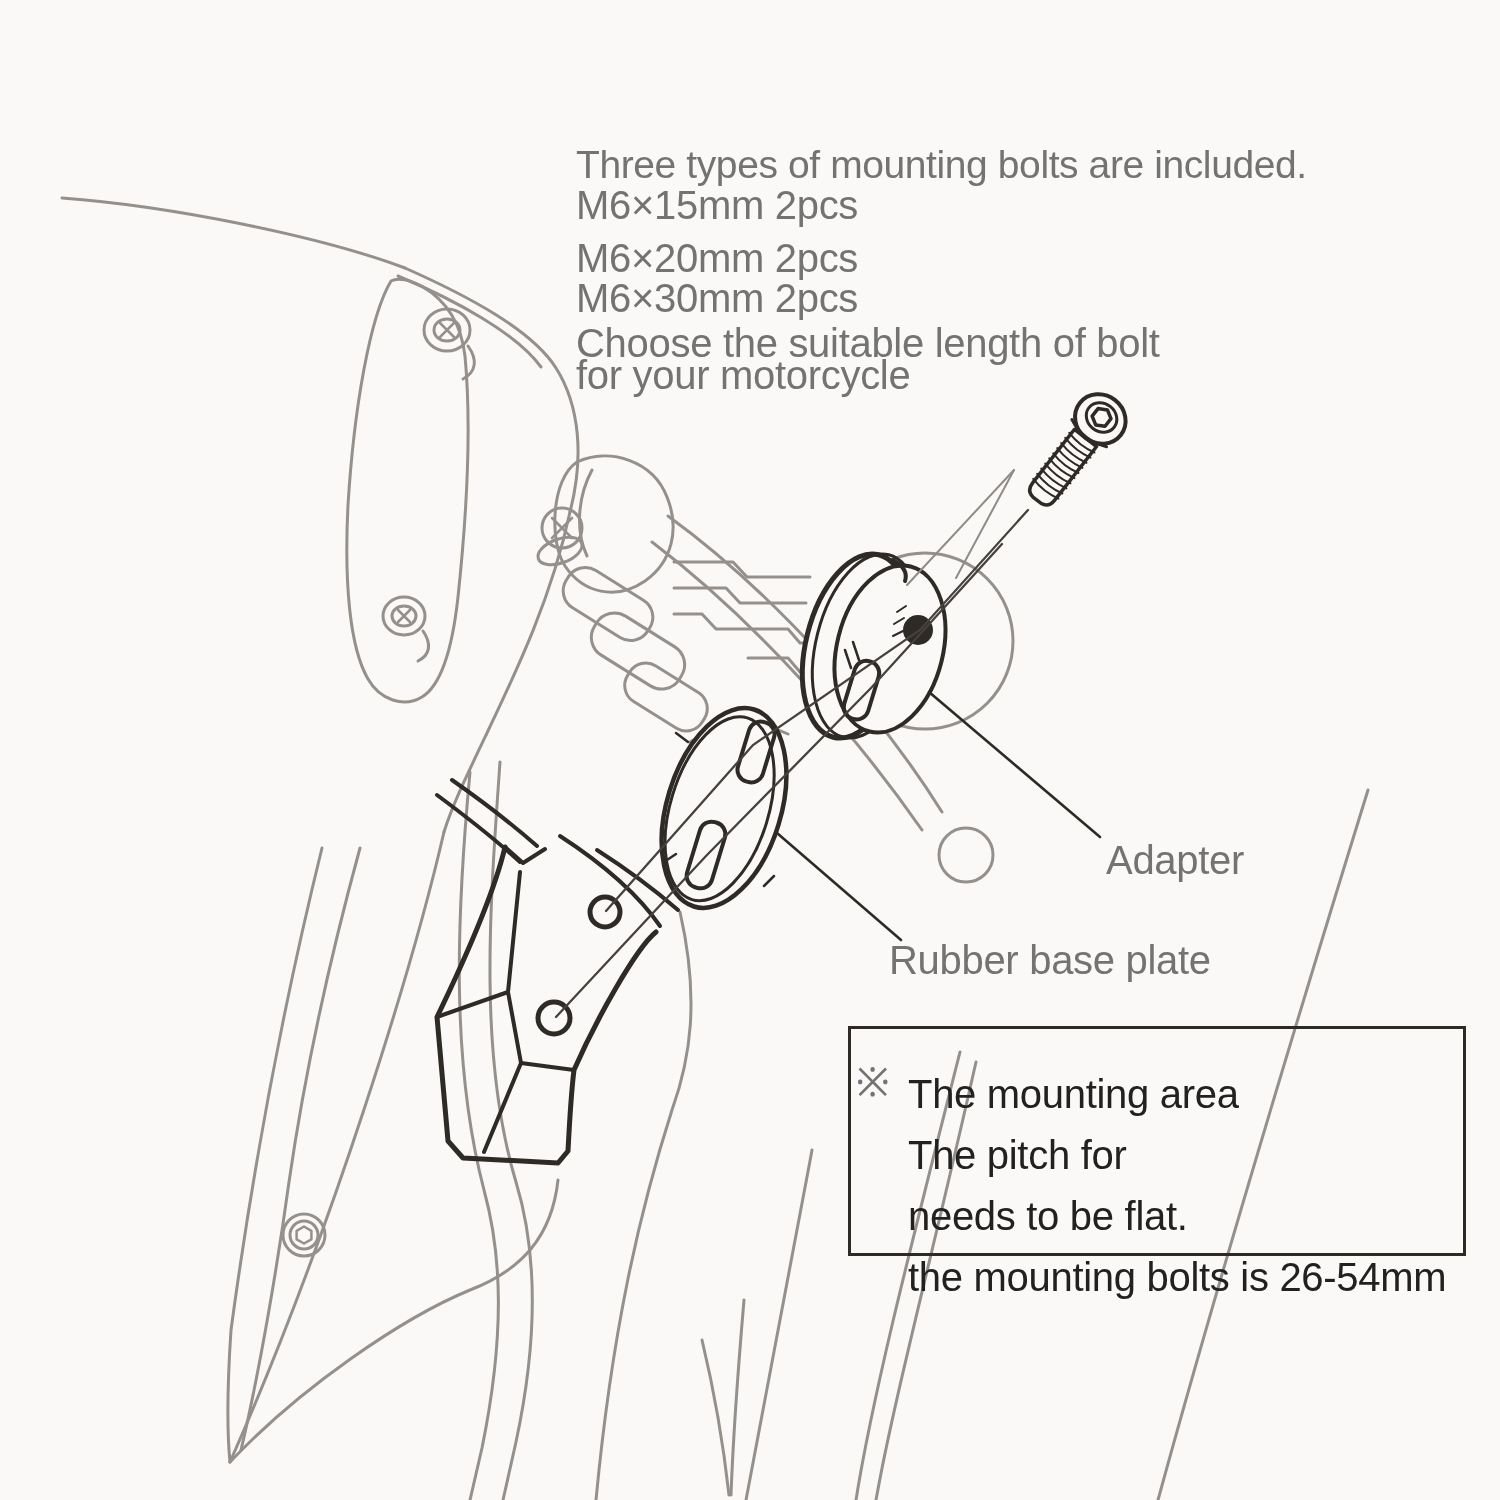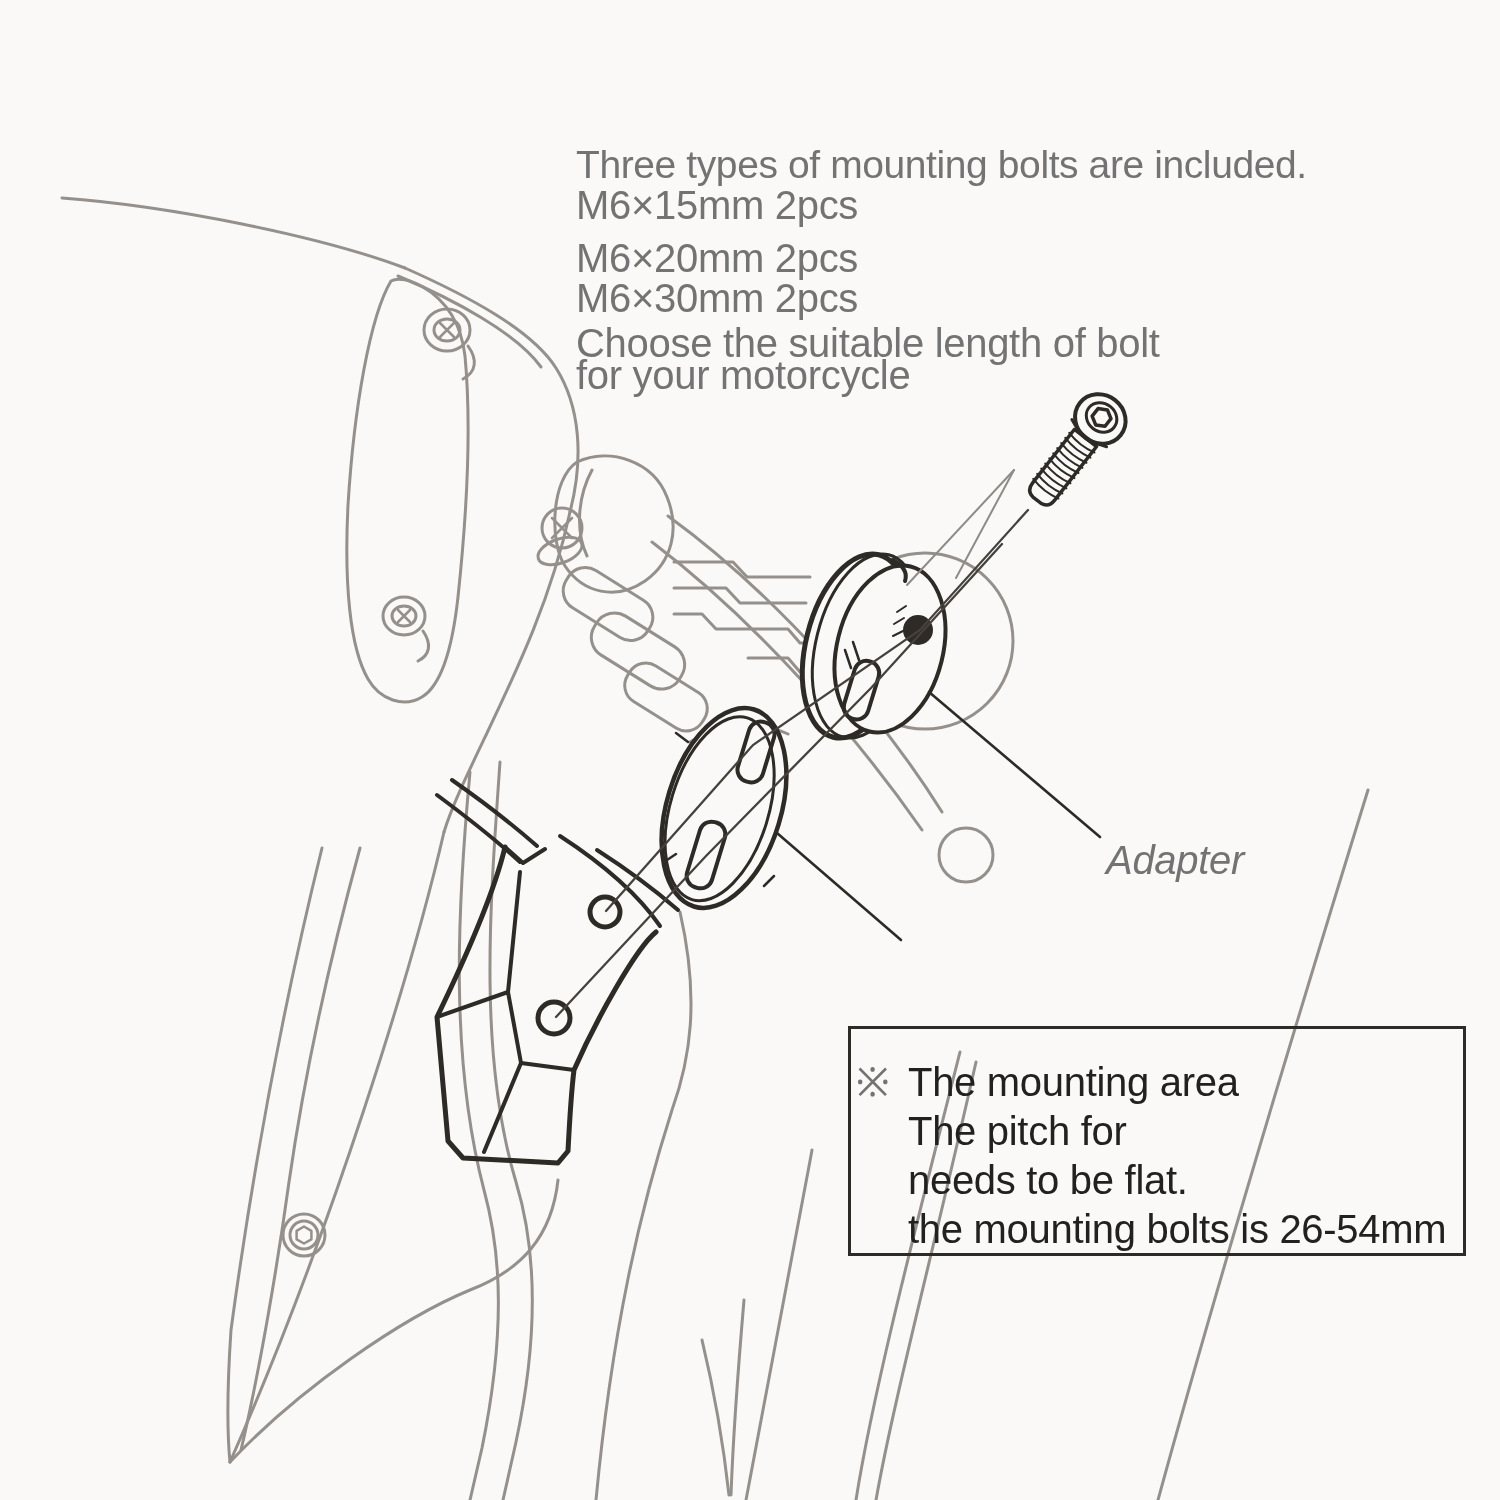--- a/index.html
+++ b/index.html
@@ -10,21 +10,21 @@
   .stage svg{position:absolute;left:0;top:0;}
   .txt{position:absolute;white-space:nowrap;color:#737373;}
   .t40{font-size:40px;line-height:40px;letter-spacing:-0.3px;}
   .t39{font-size:39px;line-height:39px;letter-spacing:-0.4px;}
   .note-box{
     position:absolute;left:848px;top:1026px;width:618px;height:230px;
     border:3px solid #2e2a26;background:transparent;box-sizing:border-box;
   }
   .note-marker{position:absolute;left:856px;top:1058px;font-size:40px;line-height:49px;}
   .note-lines{position:absolute;left:908px;top:1058px;font-size:40px;line-height:49px;letter-spacing:-0.3px;}
-  .note-lines div{white-space:nowrap;}
+  .note-lines div{white-space:nowrap;margin-top:12px;}
 </style>
 </head>
 <body>
 
 <div class="stage">
 
   <svg width="1500" height="1500" viewBox="0 0 1500 1500">
 
     <g stroke="#95908b" stroke-width="3" fill="none" stroke-linecap="round" stroke-linejoin="round">
 
@@ -164,21 +164,22 @@
 
   <div class="txt t39" style="left:576px;top:145px;">Three types of mounting bolts are included.</div>
 
   <div class="txt t40" style="left:576px;top:185px;">M6×15mm 2pcs</div>
   <div class="txt t40" style="left:576px;top:238px;">M6×20mm 2pcs</div>
   <div class="txt t40" style="left:576px;top:278px;">M6×30mm 2pcs</div>
 
   <div class="txt t40" style="left:576px;top:323px;">Choose the suitable length of bolt</div>
   <div class="txt t40" style="left:576px;top:355px;">for your motorcycle</div>
 
-  <div class="txt t40" style="left:1106px;top:840px;font-style:italic;">Adapter</div>
+  <div class="txt t40" style="left:1106px;top:840px;">Adapter</div>
+  <div class="txt t40" style="left:889px;top:940px;">Rubber base plate</div>
 
   <div class="note-box"></div>
   <div class="txt note-marker">※</div>
   <div class="note-lines">
     <div>The mounting area</div>
     <div>The pitch for</div>
     <div>needs to be flat.</div>
     <div>the mounting bolts is 26-54mm</div>
   </div>
 

